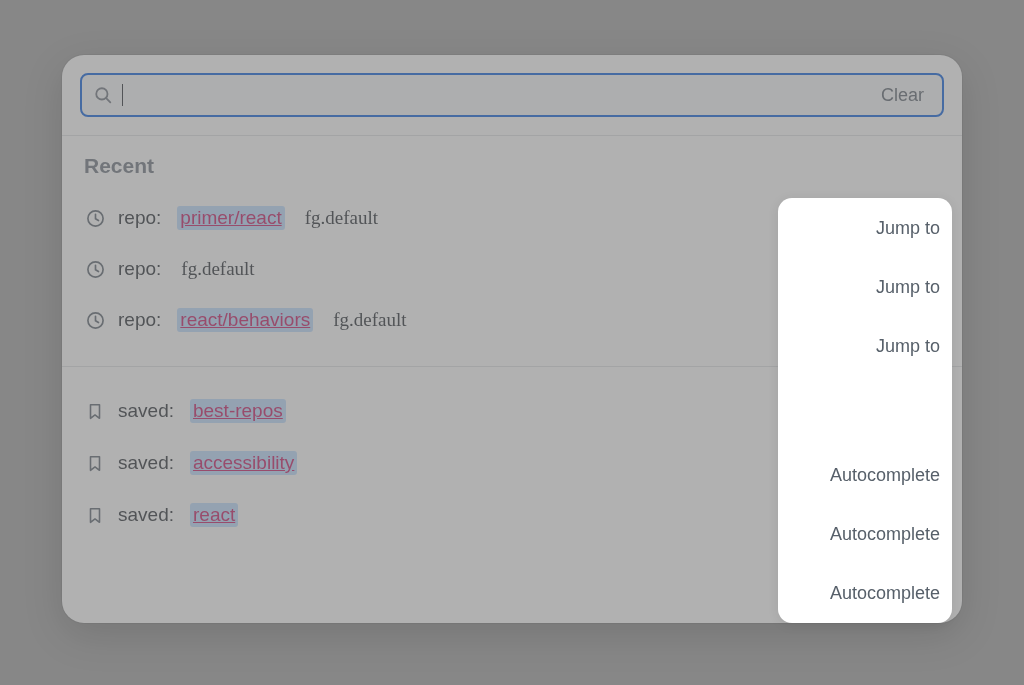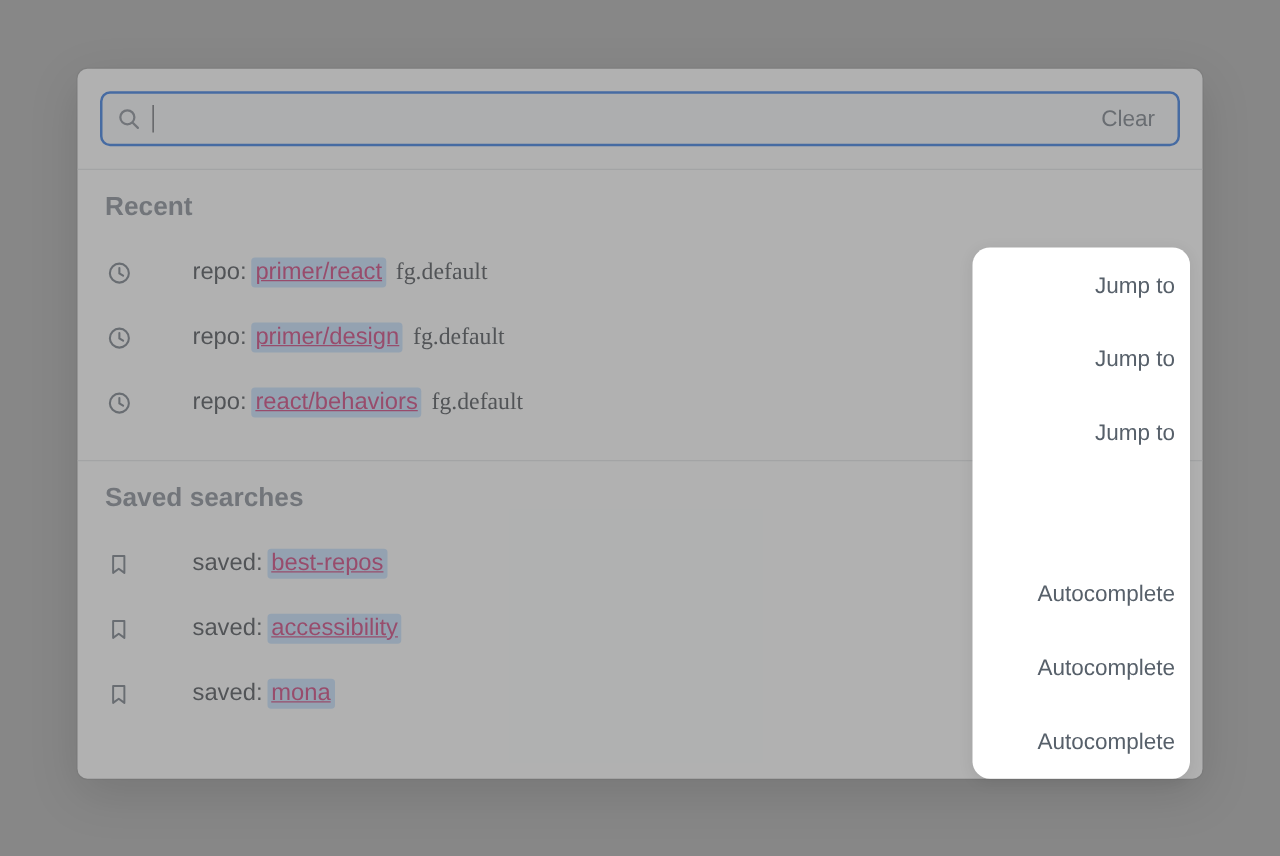--- a/index.html
+++ b/index.html
@@ -22,21 +22,21 @@
       pointer-events: none;
       z-index: 5;
     }
     .dialog {
       position: absolute;
       top: 55px;
       left: 62px;
       right: 62px;
       bottom: 62px;
       background: #f5f6f7;
-      border-radius: 8px;
+      border-radius: 22px;
       box-shadow: 0 12px 40px rgba(0,0,0,0.25), 0 0 0 1px rgba(0,0,0,0.08);
       overflow: hidden;
       z-index: 1;
     }
     .search-row {
       padding: 18px 18px 18px 18px;
     }
     .search-box {
       display: flex;
       align-items: center;
@@ -101,23 +101,22 @@
       display: flex;
       align-items: center;
       justify-content: center;
       color: #57606a;
       margin-right: 12px;
       flex-shrink: 0;
     }
     .item-text {
       display: flex;
       align-items: baseline;
-      gap: 4px;
+      gap: 16px;
       flex: 1;
-      margin-left: 36px;
     }
     .prefix {
       color: #24292f;
     }
     .highlight {
       background: #b6d5f7;
       color: #be185d;
       border-radius: 3px;
       padding: 1px 3px;
       text-decoration: underline;
@@ -209,21 +208,20 @@
 
     <div class="list-item">
       <span class="item-icon">
         <svg width="19" height="19" viewBox="0 0 16 16" fill="none" stroke="currentColor" stroke-width="1.4">
           <circle cx="8" cy="8" r="6.4"></circle>
           <path d="M8 4.5 V8.2 L10.5 9.7" stroke-linecap="round"></path>
         </svg>
       </span>
       <span class="item-text">
         <span class="prefix">repo:</span>
-        <span class="highlight">primer/design</span>
         <span class="suffix">fg.default</span>
       </span>
       <span class="action">Jump to</span>
     </div>
 
     <div class="list-item">
       <span class="item-icon">
         <svg width="19" height="19" viewBox="0 0 16 16" fill="none" stroke="currentColor" stroke-width="1.4">
           <circle cx="8" cy="8" r="6.4"></circle>
           <path d="M8 4.5 V8.2 L10.5 9.7" stroke-linecap="round"></path>
@@ -232,21 +230,20 @@
       <span class="item-text">
         <span class="prefix">repo:</span>
         <span class="highlight">react/behaviors</span>
         <span class="suffix">fg.default</span>
       </span>
       <span class="action">Jump to</span>
     </div>
   </div>
 
   <div class="section">
-    <div class="section-header">Saved searches</div>
 
     <div class="list-item">
       <span class="item-icon">
         <svg width="18" height="18" viewBox="0 0 16 16" fill="none" stroke="currentColor" stroke-width="1.4">
           <path d="M4 2.5 h8 v12 l-4 -3 l-4 3 z" stroke-linejoin="round"></path>
         </svg>
       </span>
       <span class="item-text">
         <span class="prefix">saved:</span>
         <span class="highlight">best-repos</span>
@@ -270,21 +267,21 @@
     </div>
 
     <div class="list-item">
       <span class="item-icon">
         <svg width="18" height="18" viewBox="0 0 16 16" fill="none" stroke="currentColor" stroke-width="1.4">
           <path d="M4 2.5 h8 v12 l-4 -3 l-4 3 z" stroke-linejoin="round"></path>
         </svg>
       </span>
       <span class="item-text">
         <span class="prefix">saved:</span>
-        <span class="highlight">mona</span>
+        <span class="highlight">react</span>
         <span class="suffix"></span>
       </span>
       <span class="action">Autocomplete</span>
     </div>
   </div>
 </div>
 
 <div class="overlay"></div>
 <div class="spotlight"></div>
 

